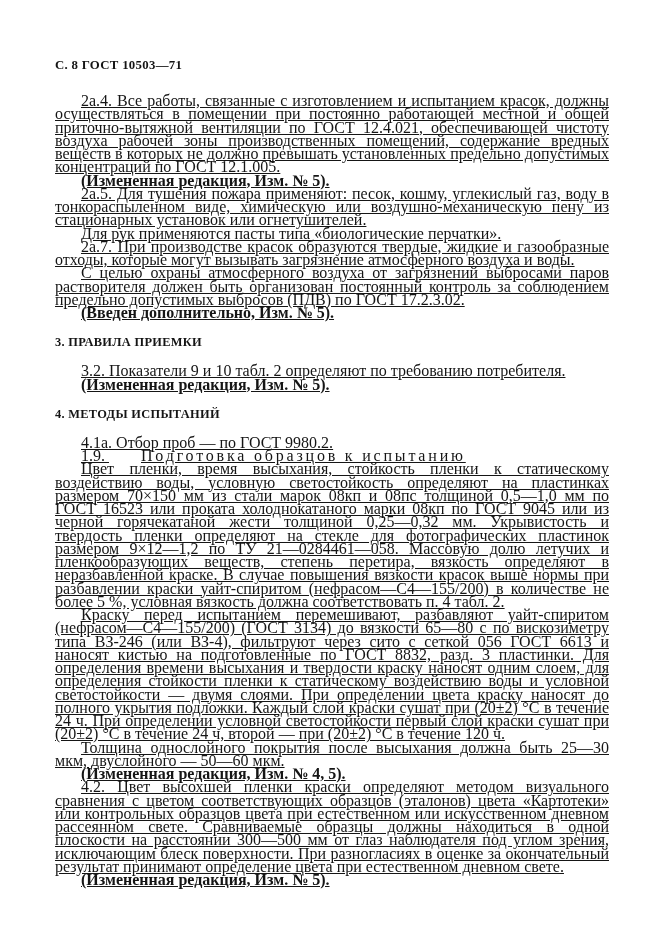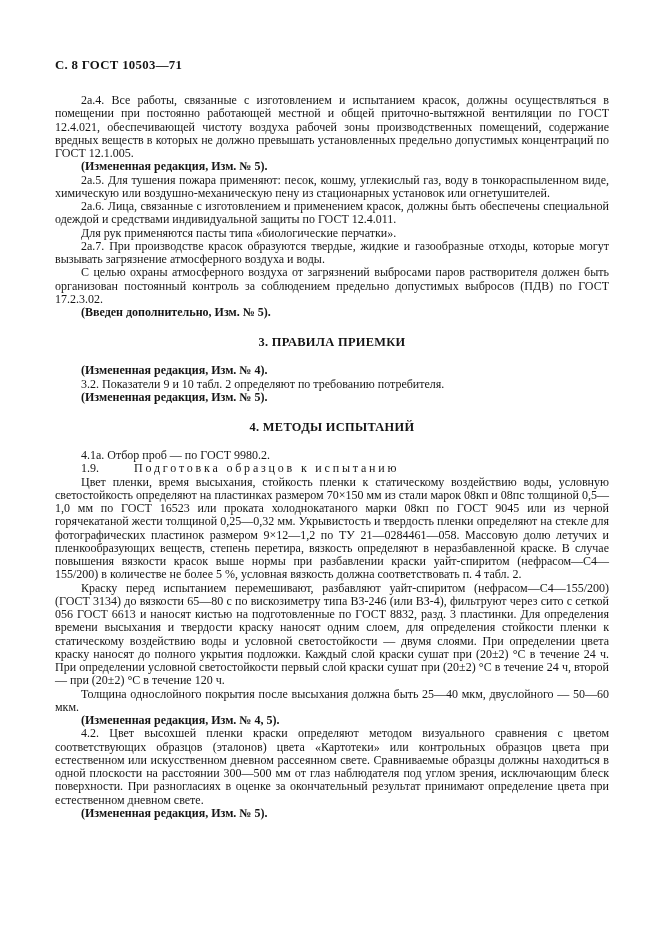--- a/index.html
+++ b/index.html
@@ -23,72 +23,70 @@
     width: 554px;
   }
   .page-header {
     font-weight: bold;
     font-size: 12.8px;
     letter-spacing: 0.3px;
     margin: 0 0 21px 0;
   }
   .content p {
     margin: 0;
-    font-size: 12px;
+    font-size: 16px;
     line-height: 13.25px;
     text-align: justify;
     text-indent: 26px;
+    text-decoration: underline;
   }
   .note {
     font-weight: bold;
   }
   .note-inline {
     font-weight: bold;
   }
   .section-heading {
     font-weight: bold;
     font-size: 12.4px;
     line-height: 14px;
-    text-align: center;
     margin: 16px 0 15px 0;
     letter-spacing: 0.3px;
   }
   .spaced-title {
     letter-spacing: 2.8px;
     margin-left: 32px;
   }
 </style>
 </head>
 <body>
 
 <div class="page">
   <div class="content">
 
     <div class="page-header">С. 8 ГОСТ 10503—71</div>
 
     <p>2а.4. Все работы, связанные с изготовлением и испытанием красок, должны осуществляться в помещении при постоянно работающей местной и общей приточно-вытяжной вентиляции по ГОСТ 12.4.021, обеспечивающей чистоту воздуха рабочей зоны производственных помещений, содержание вредных веществ в которых не должно превышать установленных предельно допустимых концентраций по ГОСТ 12.1.005.</p>
     <p class="note">(Измененная редакция, Изм. № 5).</p>
     <p>2а.5. Для тушения пожара применяют: песок, кошму, углекислый газ, воду в тонкораспыленном виде, химическую или воздушно-механическую пену из стационарных установок или огнетушителей.</p>
-    <p>2а.6. Лица, связанные с изготовлением и применением красок, должны быть обеспечены специальной одеждой и средствами индивидуальной защиты по ГОСТ 12.4.011.</p>
     <p>Для рук применяются пасты типа «биологические перчатки».</p>
     <p>2а.7. При производстве красок образуются твердые, жидкие и газообразные отходы, которые могут вызывать загрязнение атмосферного воздуха и воды.</p>
     <p>С целью охраны атмосферного воздуха от загрязнений выбросами паров растворителя должен быть организован постоянный контроль за соблюдением предельно допустимых выбросов (ПДВ) по ГОСТ 17.2.3.02.</p>
     <p class="note">(Введен дополнительно, Изм. № 5).</p>
 
     <div class="section-heading">3. ПРАВИЛА ПРИЕМКИ</div>
 
-    <p class="note">(Измененная редакция, Изм. № 4).</p>
     <p>3.2. Показатели 9 и 10 табл. 2 определяют по требованию потребителя.</p>
     <p class="note">(Измененная редакция, Изм. № 5).</p>
 
     <div class="section-heading">4. МЕТОДЫ ИСПЫТАНИЙ</div>
 
     <p>4.1а. Отбор проб — по ГОСТ 9980.2.</p>
     <p><span>1.9.</span> <span class="spaced-title">Подготовка образцов к испытанию</span></p>
     <p>Цвет пленки, время высыхания, стойкость пленки к статическому воздействию воды, условную светостойкость определяют на пластинках размером 70×150 мм из стали марок 08кп и 08пс толщиной 0,5—1,0 мм по ГОСТ 16523 или проката холоднокатаного марки 08кп по ГОСТ 9045 или из черной горячекатаной жести толщиной 0,25—0,32 мм. Укрывистость и твердость пленки определяют на стекле для фотографических пластинок размером 9×12—1,2 по ТУ 21—0284461—058. Массовую долю летучих и пленкообразующих веществ, степень перетира, вязкость определяют в неразбавленной краске. В случае повышения вязкости красок выше нормы при разбавлении краски уайт-спиритом (нефрасом—С4—155/200) в количестве не более 5 %, условная вязкость должна соответствовать п. 4 табл. 2.</p>
     <p>Краску перед испытанием перемешивают, разбавляют уайт-спиритом (нефрасом—С4—155/200) (ГОСТ 3134) до вязкости 65—80 с по вискозиметру типа ВЗ-246 (или ВЗ-4), фильтруют через сито с сеткой 056 ГОСТ 6613 и наносят кистью на подготовленные по ГОСТ 8832, разд. 3 пластинки. Для определения времени высыхания и твердости краску наносят одним слоем, для определения стойкости пленки к статическому воздействию воды и условной светостойкости — двумя слоями. При определении цвета краску наносят до полного укрытия подложки. Каждый слой краски сушат при (20±2) °С в течение 24 ч. При определении условной светостойкости первый слой краски сушат при (20±2) °С в течение 24 ч, второй — при (20±2) °С в течение 120 ч.</p>
-    <p>Толщина однослойного покрытия после высыхания должна быть 25—40 мкм, двуслойного — 50—60 мкм.</p>
+    <p>Толщина однослойного покрытия после высыхания должна быть 25—30 мкм, двуслойного — 50—60 мкм.</p>
     <p class="note">(Измененная редакция, Изм. № 4, 5).</p>
     <p>4.2. Цвет высохшей пленки краски определяют методом визуального сравнения с цветом соответствующих образцов (эталонов) цвета «Картотеки» или контрольных образцов цвета при естественном или искусственном дневном рассеянном свете. Сравниваемые образцы должны находиться в одной плоскости на расстоянии 300—500 мм от глаз наблюдателя под углом зрения, исключающим блеск поверхности. При разногласиях в оценке за окончательный результат принимают определение цвета при естественном дневном свете.</p>
     <p class="note">(Измененная редакция, Изм. № 5).</p>
 
   </div>
 </div>
 
 </body></html>

